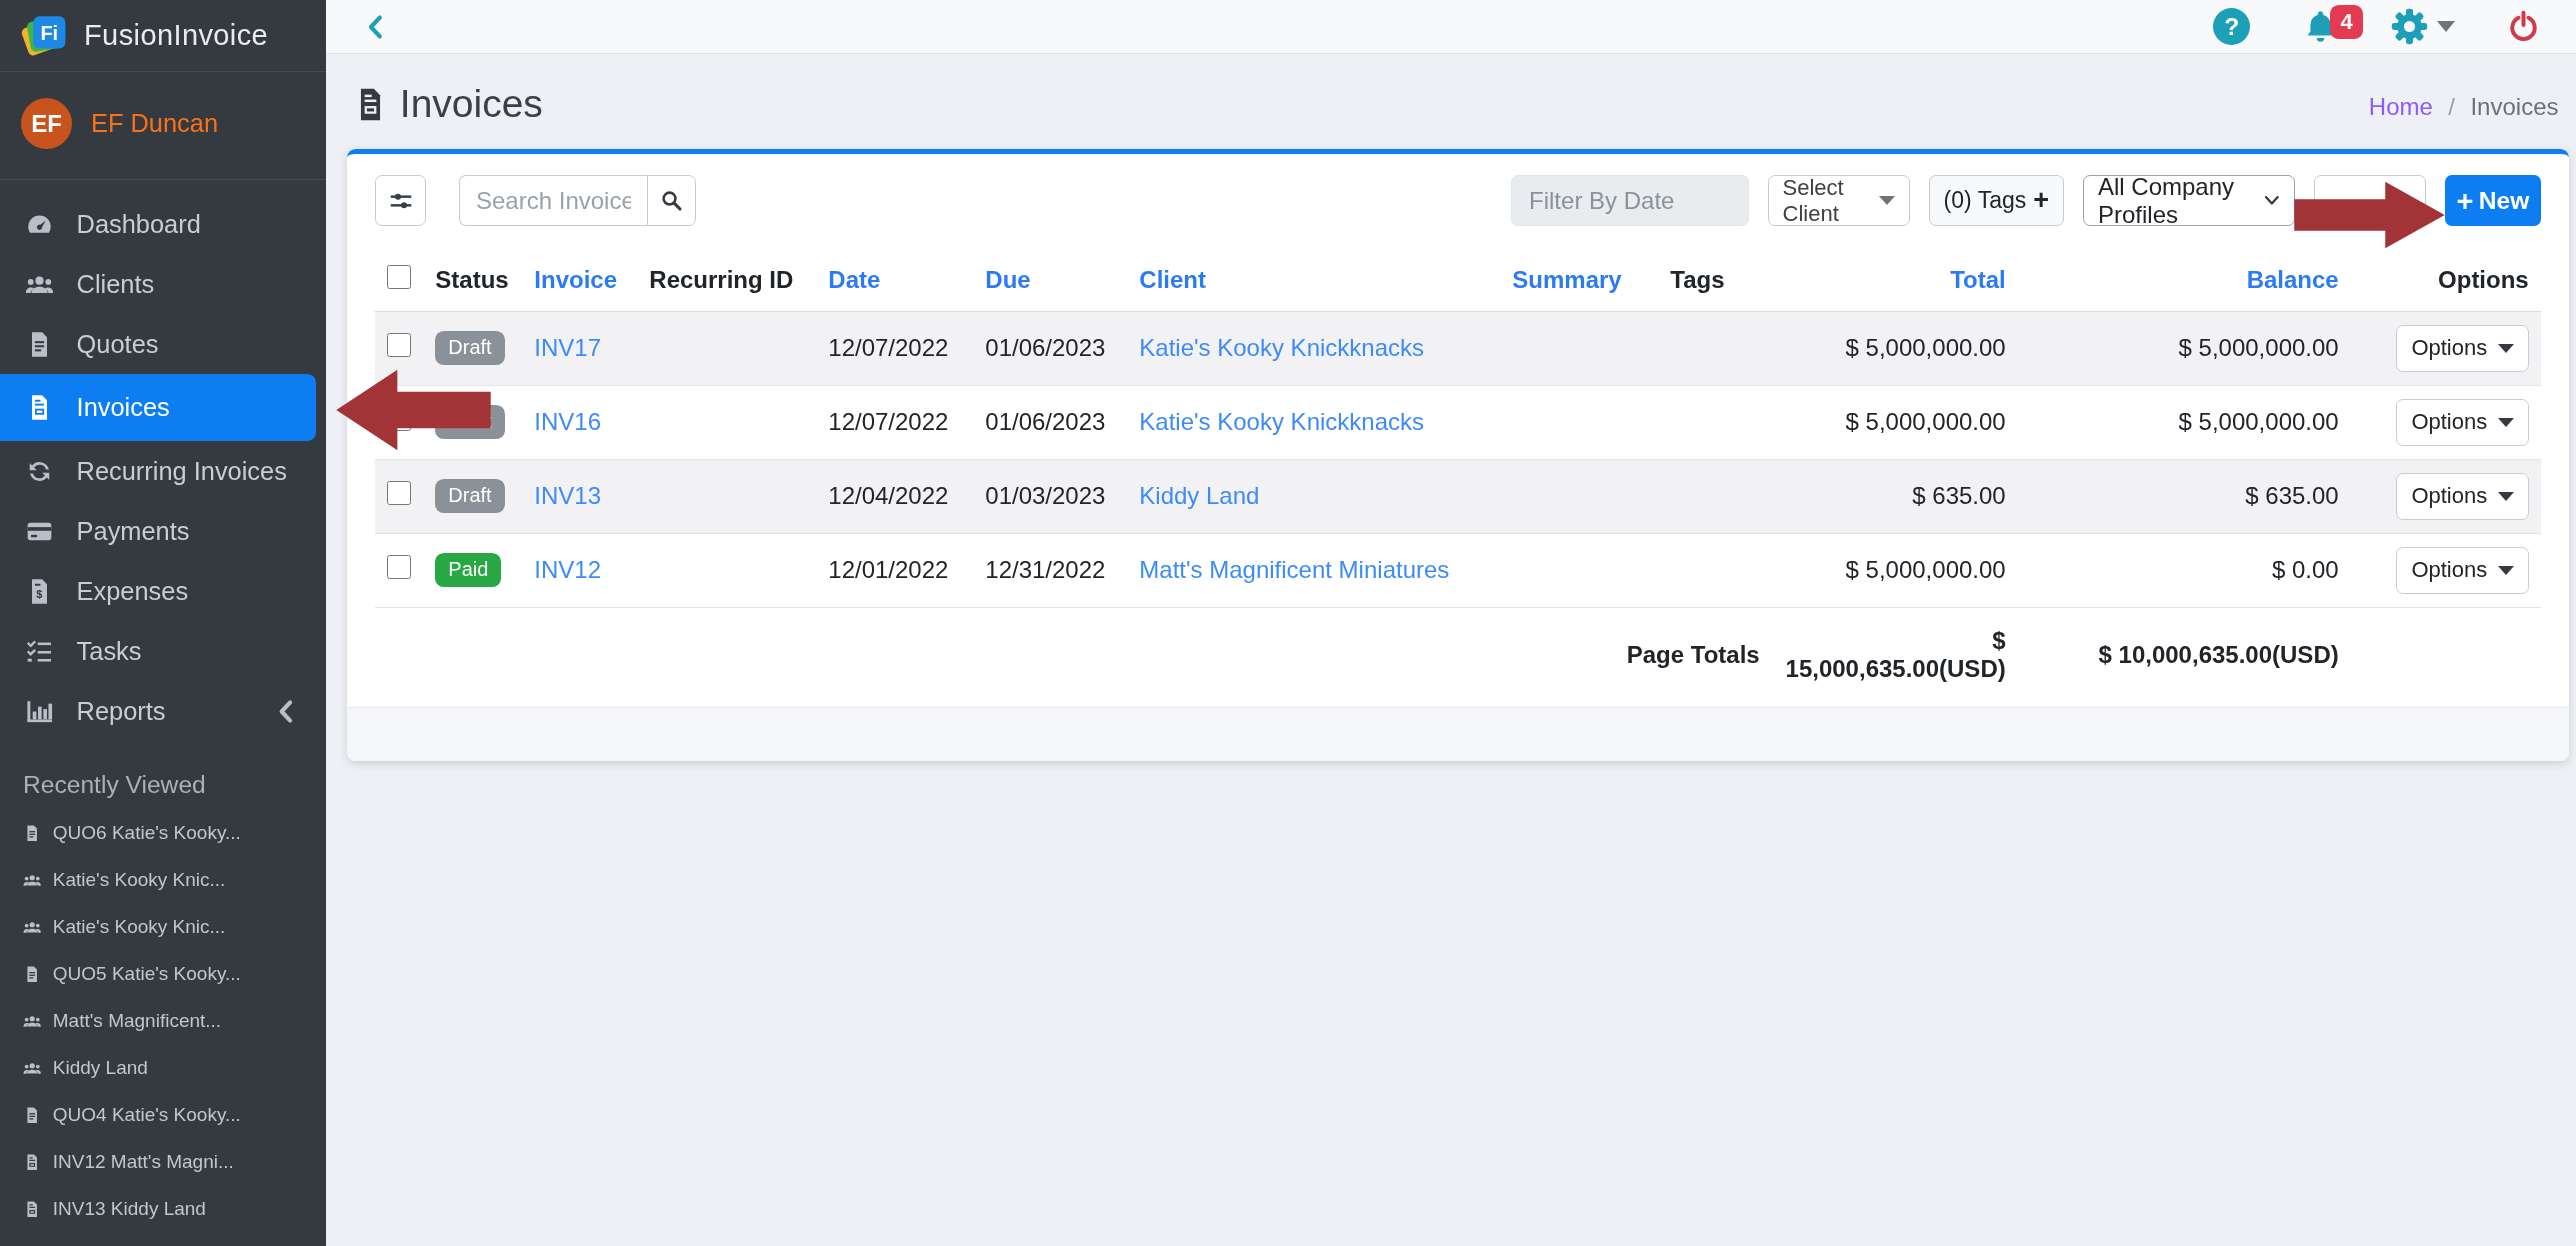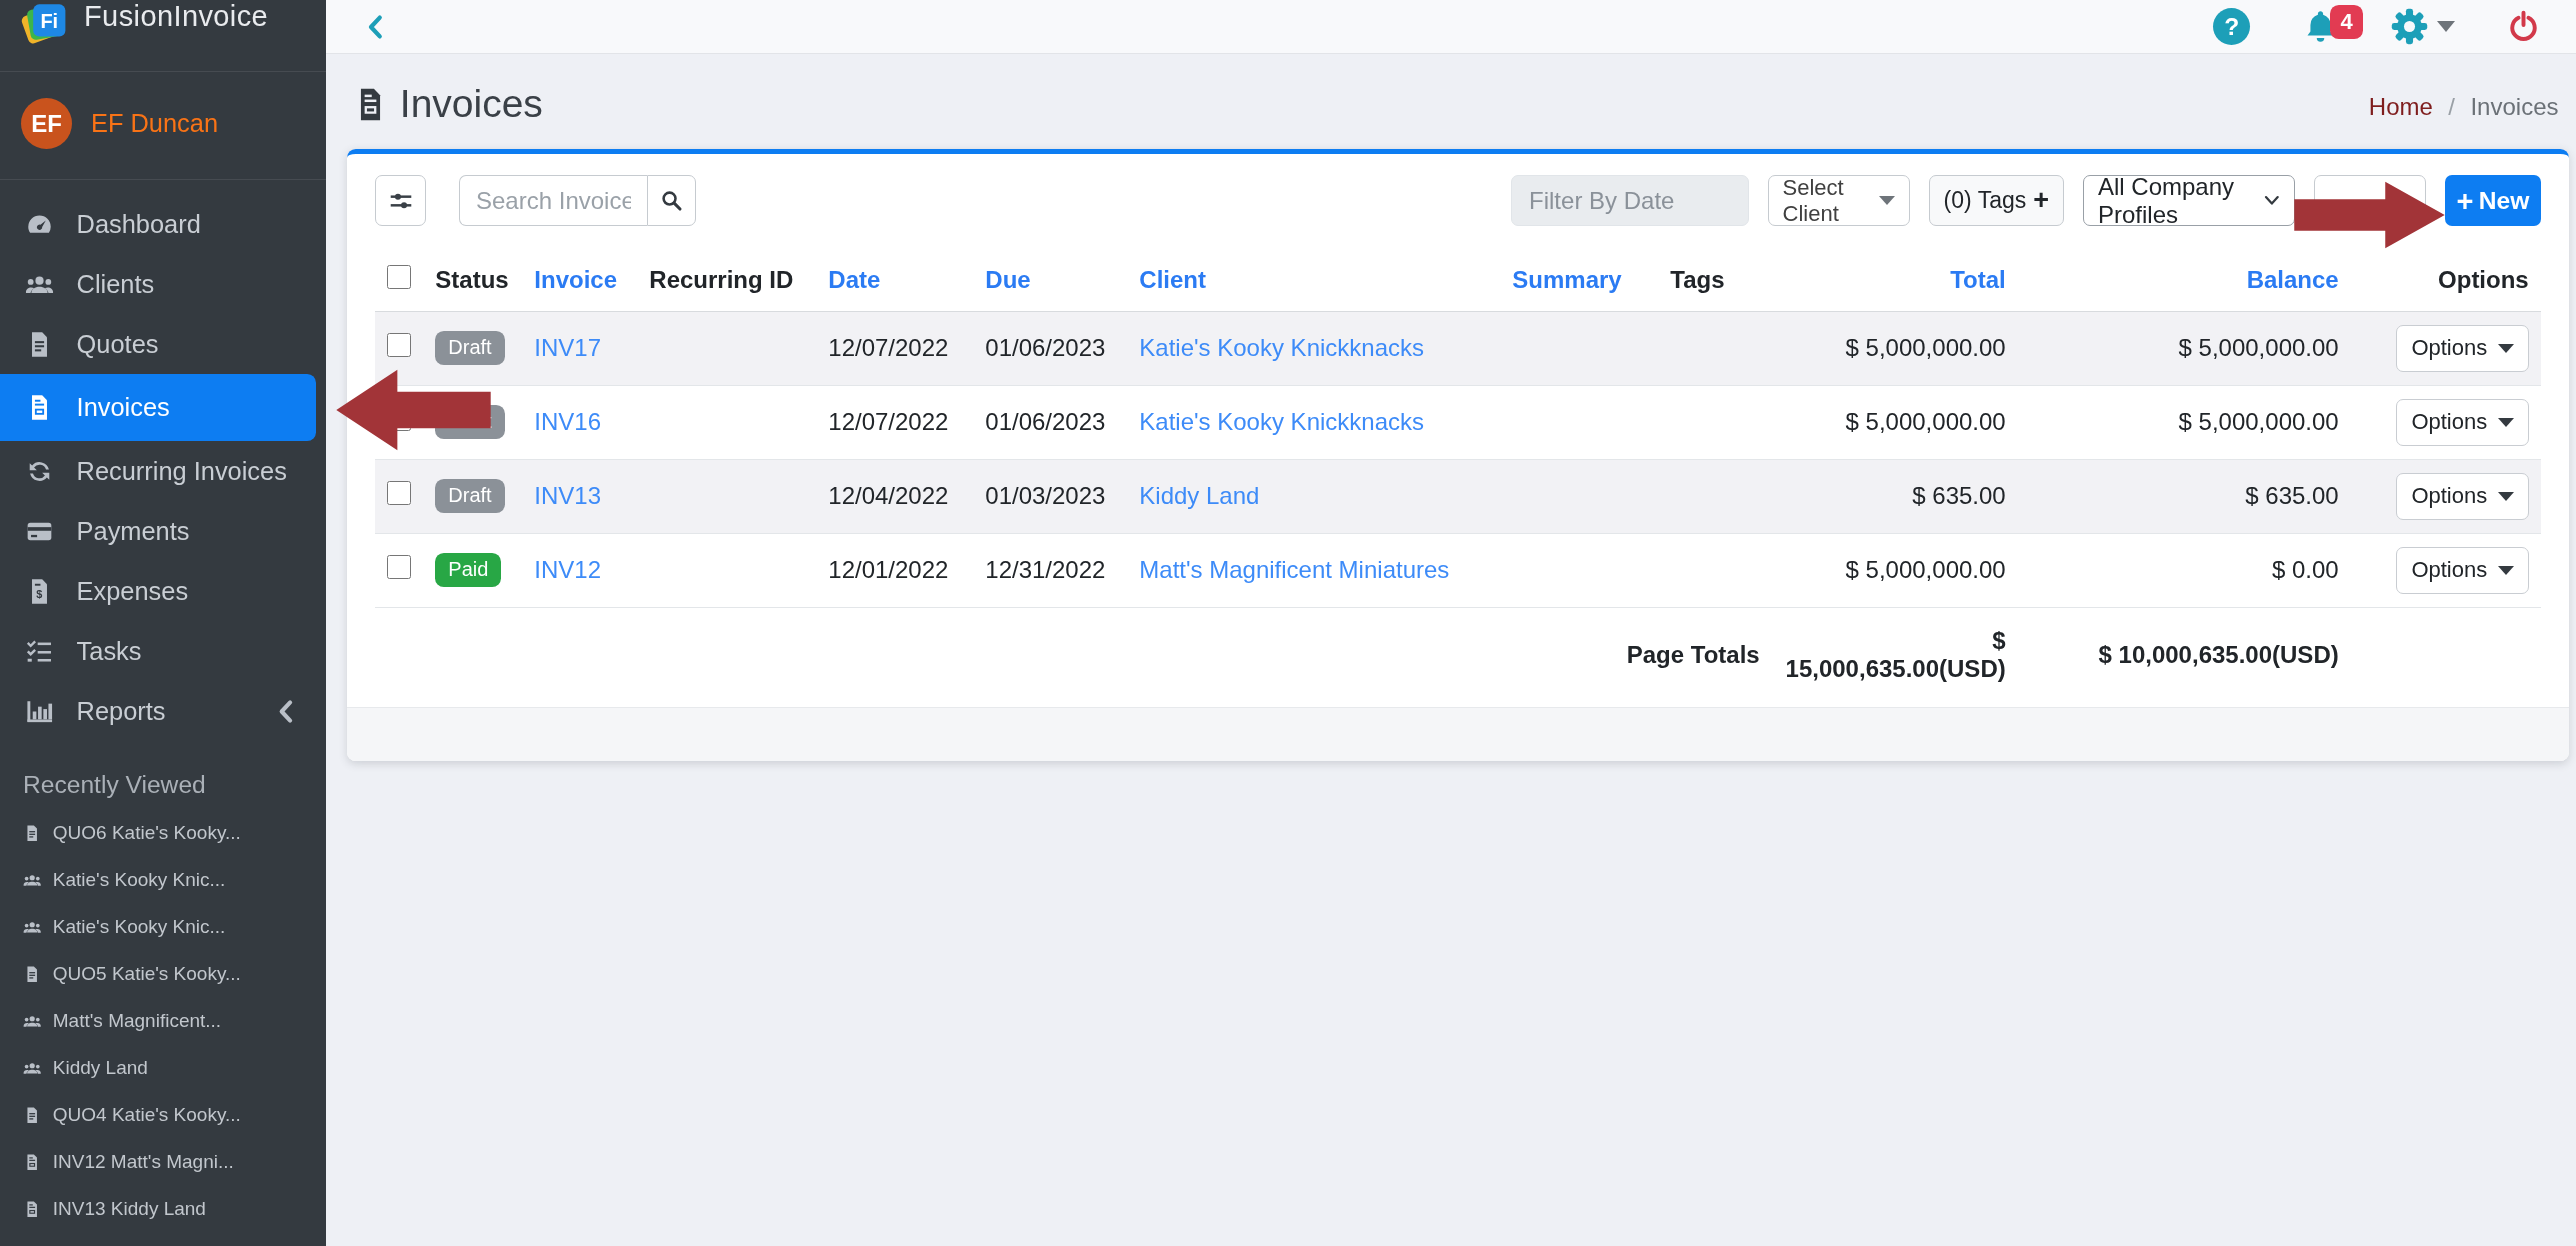--- a/index.html
+++ b/index.html
@@ -5,21 +5,21 @@
   * { box-sizing: border-box; margin: 0; padding: 0; }
   html,body { width:2576px; height:1247px; }
   body {
     font-family:"Liberation Sans","DejaVu Sans",sans-serif;
     background:#eef0f5; overflow:hidden; position:relative; color:#212529;
   }
   svg { display:block; }
 
   
   .sidebar { position:absolute; left:0; top:0; width:326px; height:1247px; background:#343a40; --cut:#343a40; }
-  .brand { height:72px; display:flex; align-items:flex-start; gap:16px; padding:0 21px; border-bottom:0.9px solid rgba(255,255,255,.09); }
+  .brand { height:72px; display:flex; align-items:center; gap:16px; padding:0 21px; border-bottom:0.9px solid rgba(255,255,255,.09); }
   .brand-name { font-size:29px; font-weight:500; color:#e9ebee; letter-spacing:0.4px; }
   .user-panel { display:flex; align-items:center; gap:19px; padding:26px 21px 30px; border-bottom:0.9px solid rgba(255,255,255,.09); }
   .avatar { width:51px; height:51px; border-radius:50%; background:#c9531d; color:#fff; font-size:24px; font-weight:700; display:flex; align-items:center; justify-content:center; }
   .user-name { font-size:25.4px; color:#f97316; }
   .nav { padding:14px 0 0; }
   .nav-item { height:60px; display:flex; align-items:center; gap:23px; padding:0 24.6px; font-size:25.4px; color:#c9ced4; cursor:pointer; }
   .nav-item svg { width:29px; height:29px; color:#b9bfc7; flex:none; }
   .nav-item.active { background:#0d7df2; color:#fff; border-radius:0 8.8px 8.8px 0; margin-right:10.5px; height:67px; }
   .nav-item.active svg { color:#fff; --cut:#0d7df2; }
   .nav-chevron { margin-left:auto; width:19px; height:19px; color:#c9ced4; }
@@ -39,21 +39,21 @@
   .gear-wrap { display:flex; align-items:center; gap:8.8px; cursor:pointer; }
   .gear-wrap svg { width:37px; height:37px; color:#1d9fb8; --cut:#f8f9fb; }
   .caret-down { width:0; height:0; border-left:9.6px solid transparent; border-right:9.6px solid transparent; border-top:11.4px solid #6e747a; }
   .power-btn { width:35px; height:35px; color:#d2394a; cursor:pointer; }
 
   .content { padding:0 7px 0 21px; }
   .page-head { display:flex; align-items:flex-end; justify-content:space-between; padding:28px 10.5px 23px 5.3px; }
   .page-title { display:flex; align-items:center; gap:10.5px; font-size:39px; font-weight:500; color:#3a4047; }
   .page-title svg { width:37px; height:37px; color:#343a40; --cut:#eef0f5; }
   .breadcrumb { font-size:24px; padding-bottom:5.3px; }
-  .breadcrumb .bc-home { color:#7f1d1d; text-decoration:none; cursor:pointer; }
+  .breadcrumb .bc-home { color:#8b5cf6; text-decoration:none; cursor:pointer; }
   .breadcrumb .bc-sep { color:#9aa0a6; margin:0 8.8px; }
   .breadcrumb .bc-cur { color:#6b7177; }
 
   
   .card { background:#fff; border-top:5.3px solid #0d7df2; border-radius:8.8px; box-shadow:0 2.6px 8.8px rgba(60,64,80,.18); }
   .toolbar { display:flex; align-items:center; padding:21px 28px 19px; }
   .btn-sliders { width:51px; height:51px; border:0.9px solid #c6cbd0; border-radius:7px; background:#fff; display:flex; align-items:center; justify-content:center; cursor:pointer; }
   .btn-sliders svg { width:26px; height:26px; color:#3a4047; }
   .search-group { display:flex; margin-left:33px; }
   .search-input { width:188px; height:51px; border:0.9px solid #c6cbd0; border-right:none; border-radius:7px 0 0 7px; padding:0 16px; font-size:24px; color:#495057; font-family:inherit; outline:none; }

